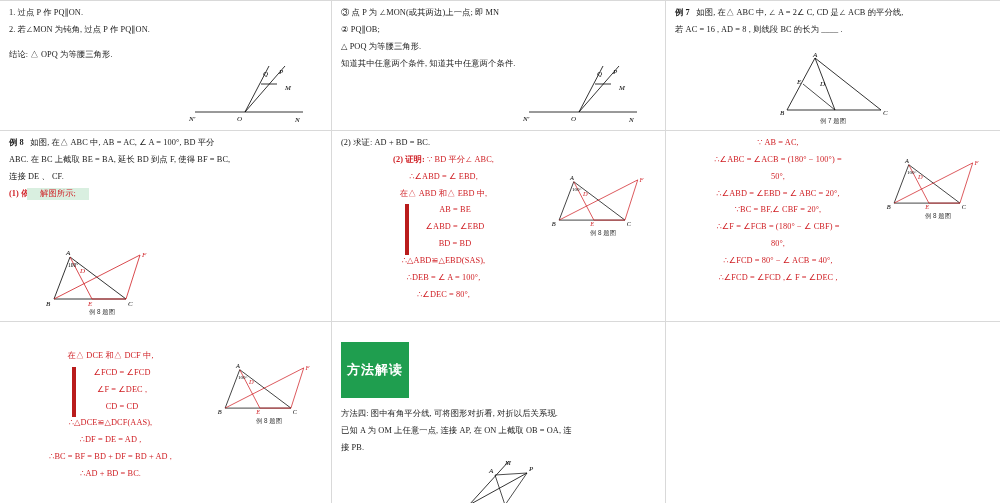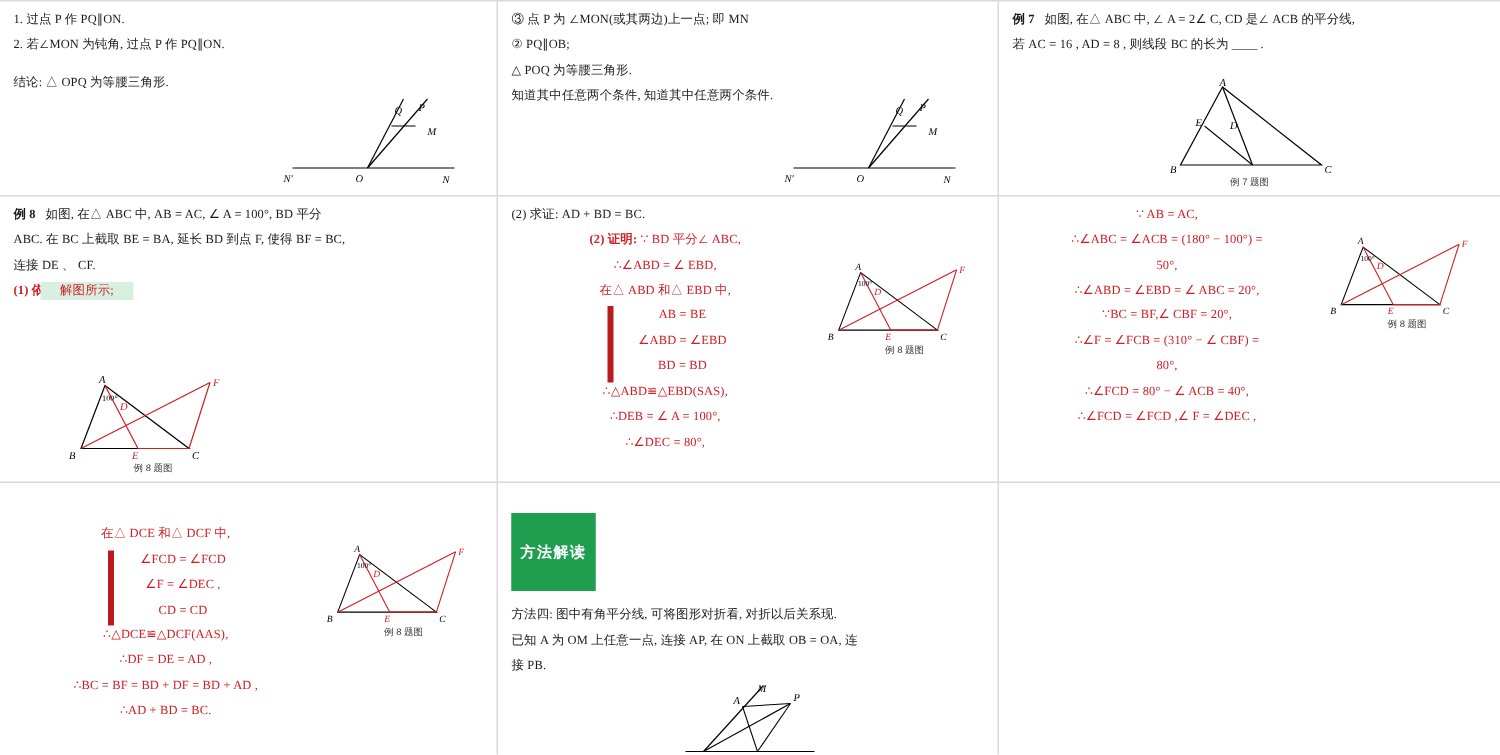--- a/index.html
+++ b/index.html
@@ -64,21 +64,21 @@
     background: #d9efe0;
     color: #cf1d22;
     padding: 0 13px;
   }
   .tagbox {
     display: inline-block;
     border: 1.2px solid #1f9e4f;
     color: #ffffff;
     background: #1f9e4f;
     font-weight: bold;
-    font-size: 10px;
+    font-size: 13px;
     padding: 18px 5px;
     font-family: "Liberation Sans", sans-serif;
     letter-spacing: 1px;
     margin-bottom: 6px;
   }
   .brace {
     display: inline-block;
     border-left: 4px solid #b91c1c;
     padding-left: 17px;
     margin-left: 2px;
@@ -235,21 +235,21 @@
     <div class="cell nor">
       <div class="rowflex">
         <div class="coltext txt red">
           <p>∵ AB = AC,</p>
           <p>
             <span>∴∠ABC = ∠ACB =     (180° − 100°) =</span>
           </p>
           <p>50°,</p>
           <p>∴∠ABD = ∠EBD = ∠ ABC = 20°,</p>
           <p>∵BC = BF,∠ CBF = 20°,</p>
-          <p>∴∠F = ∠FCB =      (310° − ∠ CBF) =</p>
+          <p>∴∠F = ∠FCB =      (180° − ∠ CBF) =</p>
           <p>80°,</p>
           <p>∴∠FCD = 80° − ∠ ACB = 40°,</p>
           <p>∴∠FCD = ∠FCD ,∠ F = ∠DEC ,</p>
         </div>
         <div class="figbox" style="margin-top:18px;">
           <svg width="106" height="56" viewBox="0 0 116 60">
             <polygon points="26,10 10,52 82,52" fill="none" stroke="#000" stroke-width="0.8"></polygon>
             <line x1="10" y1="52" x2="96" y2="8" stroke="#cf1d22" stroke-width="0.8"></line>
             <line x1="26" y1="10" x2="48" y2="52" stroke="#cf1d22" stroke-width="0.8"></line>
             <line x1="48" y1="52" x2="82" y2="52" stroke="#cf1d22" stroke-width="0.8"></line>

